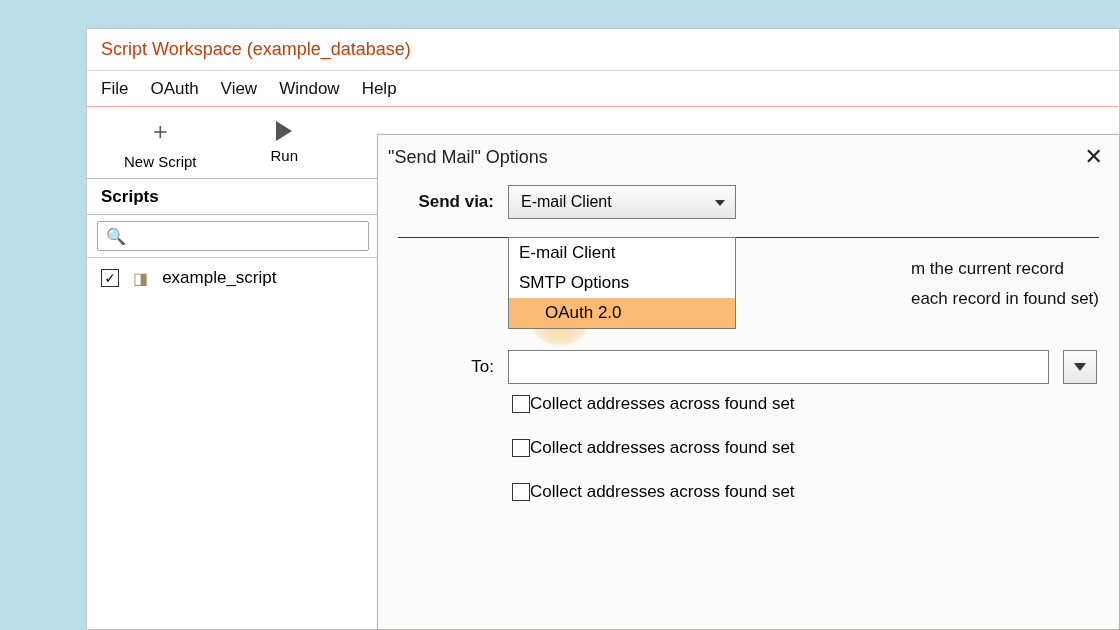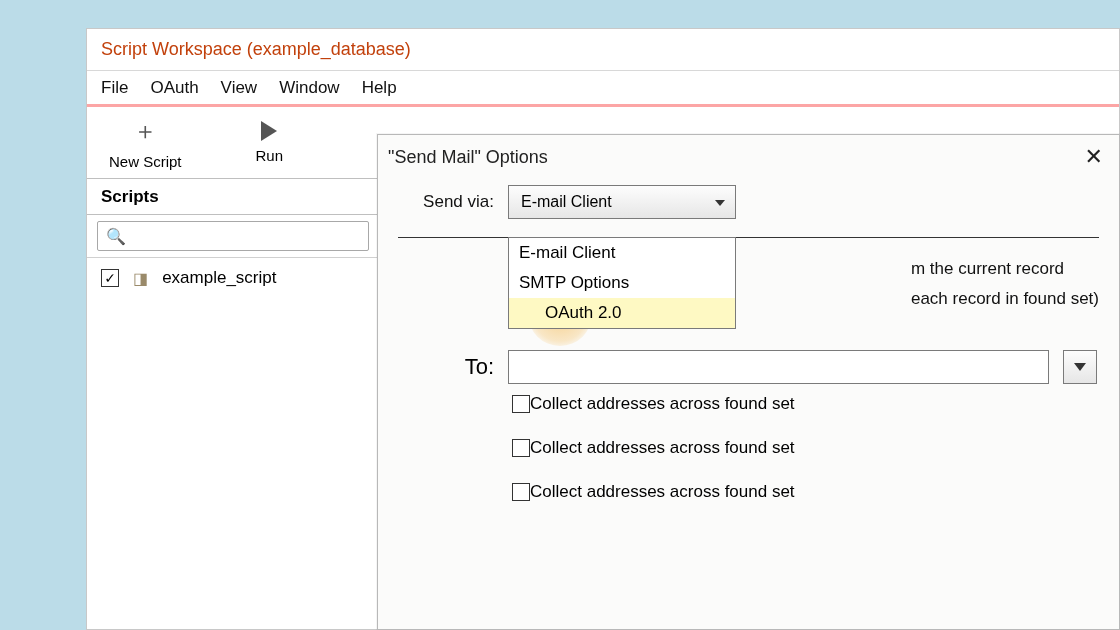--- a/index.html
+++ b/index.html
@@ -23,30 +23,30 @@
     border-bottom: 1px solid #d8d8d8;
   }
   .titlebar-text { font-size: 18px; color: #c2410c; }
 
   .menubar {
     height: 36px;
     display: flex;
     align-items: center;
     padding-left: 14px;
     gap: 22px;
-    border-bottom: 3px solid #fca5a5;
+    border-bottom: 1px solid #fca5a5;
     font-size: 17px;
   }
   .menubar span { color: #111; }
 
   .toolbar {
     height: 72px;
     display: flex;
     align-items: center;
-    padding-left: 22px;
+    padding-left: 37px;
     gap: 74px;
     border-bottom: 1px solid #bfbfbf;
   }
   .tb-item { display: flex; flex-direction: column; align-items: center; gap: 6px; font-size: 15px; }
   .icon-plus::before { content: "＋"; font-size: 24px; color: #555; }
   .icon-run {
     width: 0; height: 0;
     border-top: 10px solid transparent;
     border-bottom: 10px solid transparent;
     border-left: 16px solid #555;
@@ -105,50 +105,50 @@
   .dialog-title-row {
     height: 44px;
     display: flex;
     align-items: center;
     padding: 0 16px 0 10px;
   }
   .dialog-title { font-size: 18px; color: #222; }
   .close-x { margin-left: auto; font-size: 22px; color: #222; cursor: pointer; }
 
   .form-row { display: flex; align-items: center; padding: 6px 20px 6px 0; }
-  .form-label { width: 130px; text-align: right; padding-right: 14px; font-size: 17px; color: #111; }
+  .form-label { width: 130px; text-align: right; padding-right: 14px; font-size: 17px; color: #111; font-weight: bold; }
 
   .select { width: 228px; height: 34px; border: 1px solid #7a7a7a; background: linear-gradient(#fdfdfd,#e6e6e6); display: flex; align-items: center; padding: 0 10px 0 12px; font-size: 16px; position: relative; }
   .select::after { content: ""; position: absolute; right: 10px; top: 14px; width: 0; height: 0; border-left: 5px solid transparent; border-right: 5px solid transparent; border-top: 6px solid #333; }
 
   .divider-bottom { border-bottom: 1.5px solid #333; margin: 12px 20px 10px 20px; }
 
   .create-block { padding-left: 134px; font-size: 17px; line-height: 30px; color: #111; }
 
   .addr-row { display: flex; align-items: center; padding: 8px 22px 4px 0; }
-  .addr-label { width: 130px; text-align: right; padding-right: 14px; font-size: 22px; }
+  .addr-label { width: 130px; text-align: right; padding-right: 14px; font-size: 17px; }
   .addr-input { flex: 1; height: 34px; border: 1px solid #7a7a7a; background: #fff; }
   .chev { width: 34px; height: 34px; border: 1px solid #7a7a7a; background: linear-gradient(#fdfdfd,#e6e6e6); display: flex; align-items: center; justify-content: center; margin-left: 14px; }
   .chev::after { content: ""; width: 0; height: 0; border-left: 6px solid transparent; border-right: 6px solid transparent; border-top: 8px solid #333; }
 
   .collect-row { display: flex; align-items: center; gap: 0; padding: 6px 0 18px 134px; font-size: 17px; }
   .chk2 { width: 18px; height: 18px; border: 1.5px solid #333; background: #fff; }
 
   
   .dropdown {
     position: absolute;
     left: 508px;
     top: 237px;
     width: 228px;
     background: #fff;
     border: 1px solid #7a7a7a;
     z-index: 10;
   }
   .dropdown .opt { height: 30px; display: flex; align-items: center; padding: 0 10px; font-size: 17px; }
-  .dropdown .opt.selected { background: #fef9c3; padding-left: 36px; }
+  .dropdown .opt.selected { background: #fdba74; padding-left: 36px; }
 
   
   .pointer-highlight {
     position: absolute;
     left: 528px;
     top: 282px;
     width: 64px;
     height: 64px;
     border-radius: 50%;
     background: radial-gradient(circle, rgba(245,200,120,0.85) 0%, rgba(245,200,120,0.4) 60%, rgba(245,200,120,0) 80%);

